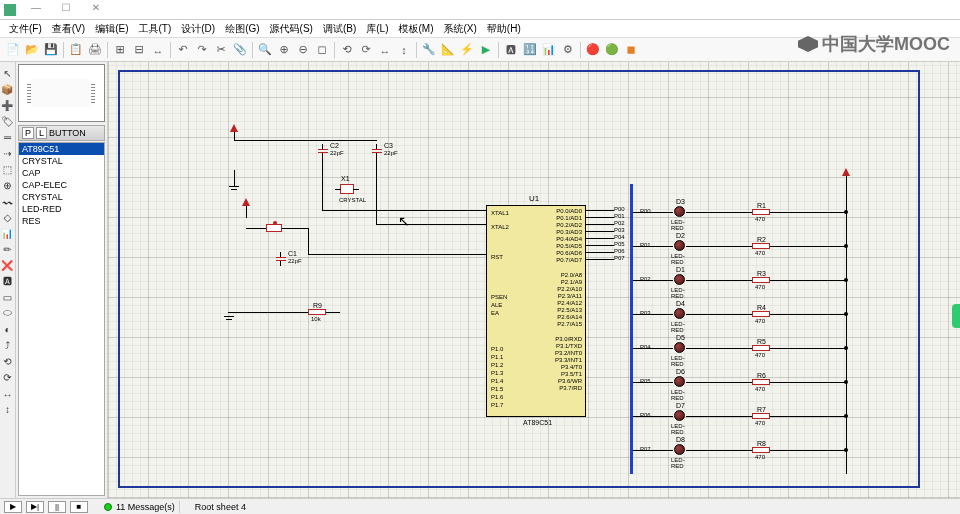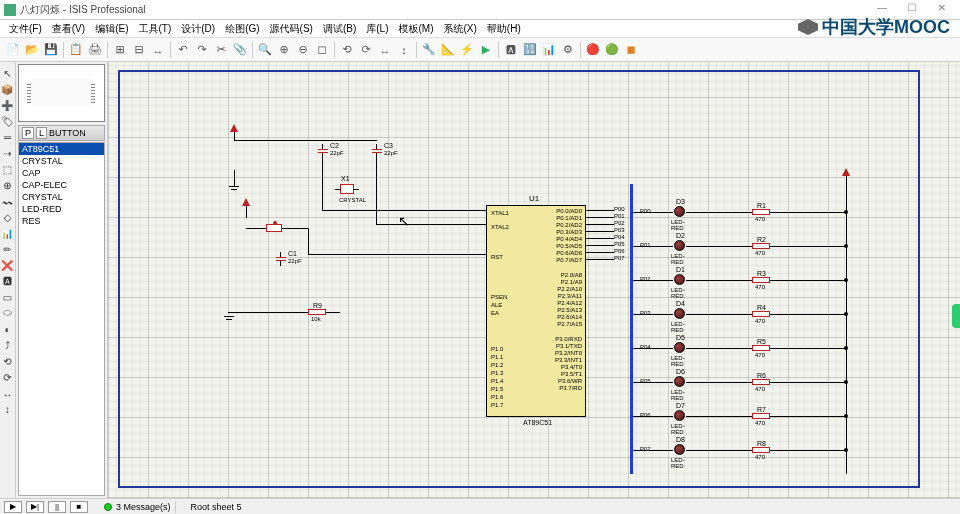--- a/index.html
+++ b/index.html
@@ -14,21 +14,21 @@
 .menubar span { padding: 0 5px; cursor: pointer; }
 
 .toolbar { height: 24px; background: #f8f8f8; border-bottom: 1px solid #ccc; display: flex; align-items: center; padding: 0 4px; gap: 1px; }
 .tbtn { width: 18px; height: 18px; display: flex; align-items: center; justify-content: center; cursor: pointer; border: 1px solid transparent; font-size: 11px; color: #555; }
 .tsep { width: 1px; height: 16px; background: #ccc; margin: 0 2px; }
 .tbtn.color-orange { color: #e67e22; }
 .tbtn.color-blue { color: #2980b9; }
 .tbtn.color-green { color: #27ae60; }
 .tbtn.color-red { color: #c0392b; }
 
-.watermark { position: absolute; top: 15px; right: 10px; font-size: 18px; color: #0c4a6e; font-weight: bold; display: flex; align-items: center; gap: 4px; z-index: 50; }
+.watermark { position: absolute; top: 32px; right: 10px; font-size: 18px; color: #737373; font-weight: bold; display: flex; align-items: center; gap: 4px; z-index: 50; }
 .watermark .logo { width: 20px; height: 16px; background: #666; clip-path: polygon(0 30%, 50% 0, 100% 30%, 100% 70%, 50% 100%, 0 70%); }
 
 .main { display: flex; height: 436px; }
 
 .lefttools { width: 16px; background: #f0f0f0; border-right: 1px solid #ccc; display: flex; flex-direction: column; align-items: center; gap: 2px; padding-top: 4px; }
 .ltbtn { width: 14px; height: 14px; cursor: pointer; font-size: 10px; color: #333; display: flex; align-items: center; justify-content: center; }
 
 .sidebar { width: 92px; background: #f0f0f0; border-right: 1px solid #ccc; display: flex; flex-direction: column; }
 .preview { height: 58px; border: 1px solid #888; margin: 2px; background: #fff; position: relative; }
 .preview .chip { position: absolute; top: 14px; left: 12px; width: 60px; height: 28px; background: #fafafa; }
@@ -99,21 +99,20 @@
 
 .statusbar { height: 16px; background: #f0f0f0; border-top: 1px solid #ccc; display: flex; align-items: center; font-size: 9px; padding: 0 4px; gap: 4px; }
 .statusbar .simbtn { width: 18px; height: 12px; border: 1px solid #999; background: #fff; display: flex; align-items: center; justify-content: center; cursor: pointer; font-size: 8px; }
 .statusbar .msg-dot { width: 8px; height: 8px; background: #2c2; border-radius: 50%; border: 1px solid #080; }
 </style>
 </head>
 <body>
 
 <div class="titlebar">
   <div class="icon"></div>
-  <div class="title">八灯闪烁 - ISIS Professional</div>
   <div class="wbtn">—</div>
   <div class="wbtn">☐</div>
   <div class="wbtn">✕</div>
 </div>
 
 <div class="menubar">
   <span>文件(F)</span>
   <span>查看(V)</span>
   <span>编辑(E)</span>
   <span>工具(T)</span>
@@ -465,16 +464,16 @@
   </div>
 </div>
 
 <div class="statusbar">
   <div class="simbtn">▶</div>
   <div class="simbtn">▶|</div>
   <div class="simbtn">||</div>
   <div class="simbtn">■</div>
   <div style="width:8px;"></div>
   <div class="msg-dot"></div>
-  <span>3 Message(s)</span>
+  <span>11 Message(s)</span>
   <div style="width:12px; border-left:1px solid #ccc; height:12px;"></div>
-  <span>Root sheet 5</span>
+  <span>Root sheet 4</span>
 </div>
 
 </body></html>

